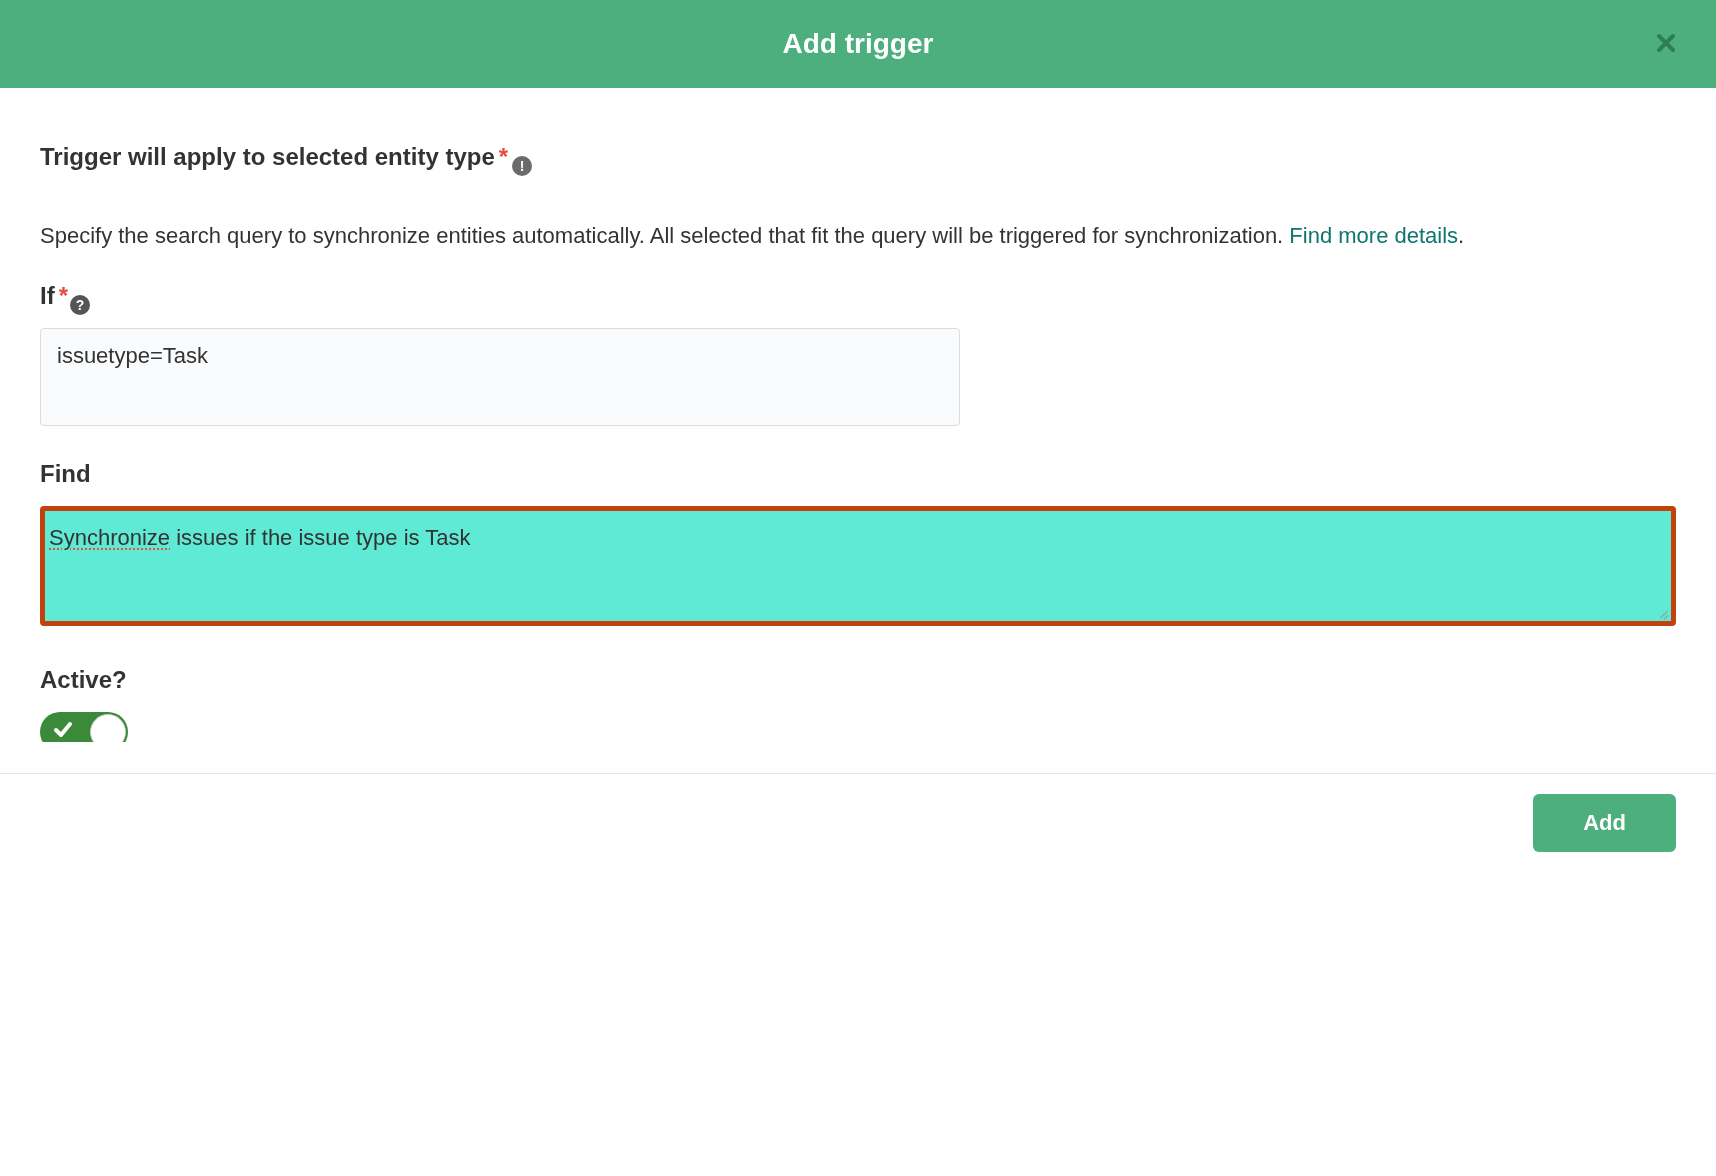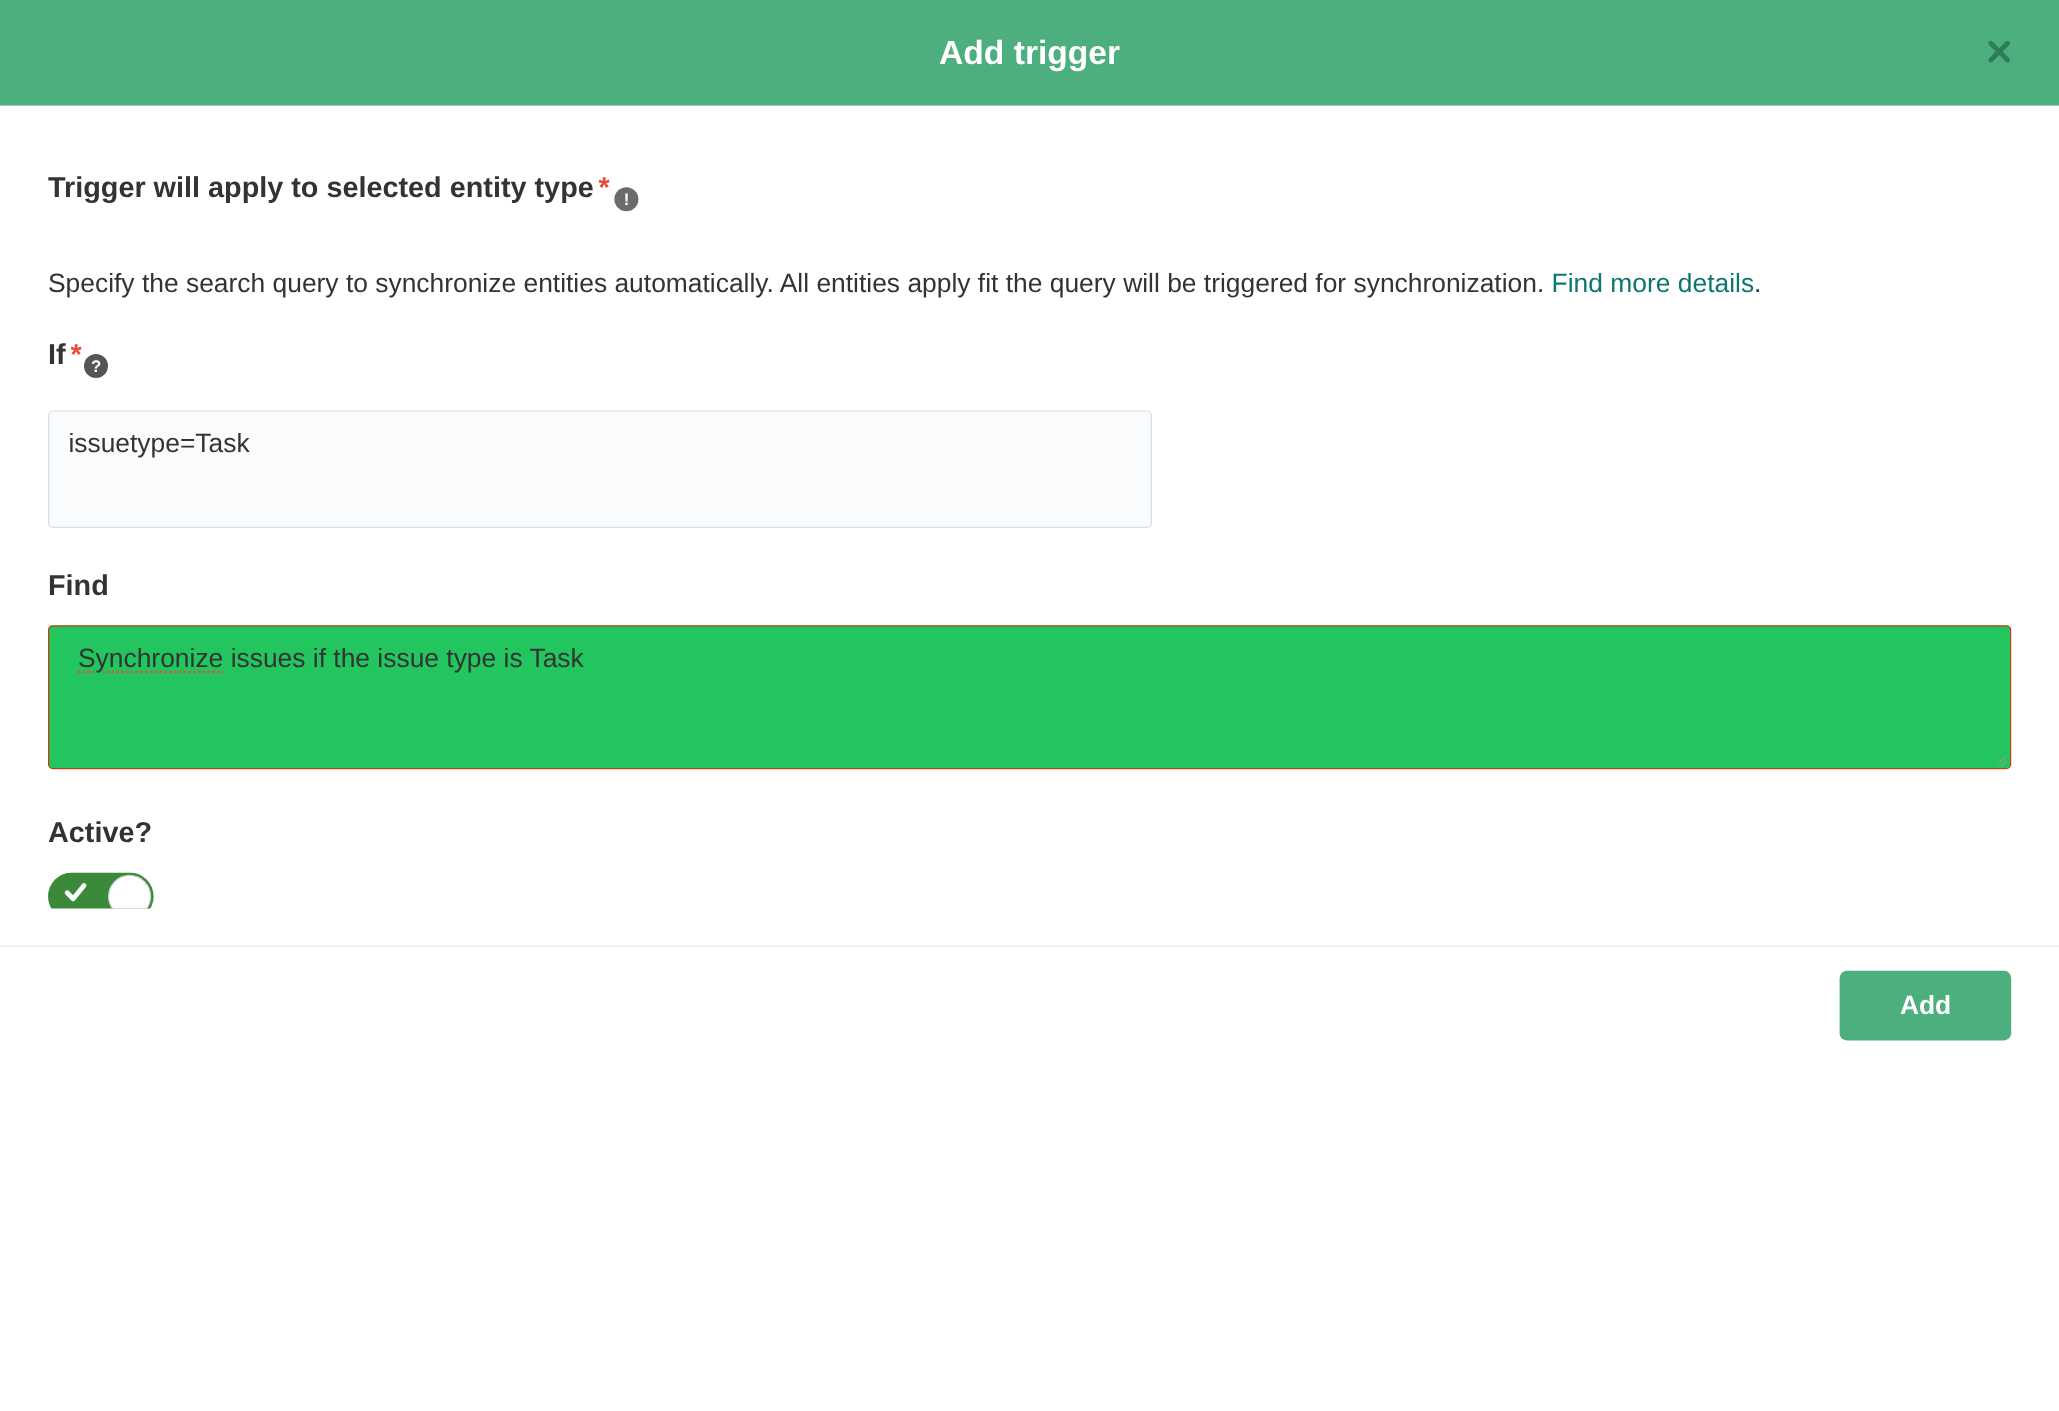--- a/index.html
+++ b/index.html
@@ -124,39 +124,38 @@
       min-height: 98px;
       background: #f9fbfc;
       border: 1px solid #d8dde2;
       border-radius: 4px;
       padding: 14px 16px;
       font-size: 22px;
       color: #333;
       font-family: inherit;
       resize: none;
       outline: none;
-      margin-top: 14px;
     }
     .spellcheck-underline {
       text-decoration: underline;
       text-decoration-style: dotted;
       text-decoration-color: #e74c3c;
       text-decoration-thickness: 2px;
       text-underline-offset: 3px;
     }
     .notes-display {
       width: 100%;
       min-height: 120px;
-      border: 1px solid #c2410c;
+      border: 5px solid #c2410c;
       border-radius: 4px;
-      padding: 14px 24px;
+      padding: 14px 4px;
       font-size: 22px;
       color: #333;
       position: relative;
-      background: #22c55e;
+      background: #5eead4;
     }
     .resize-handle {
       position: absolute;
       right: 2px;
       bottom: 2px;
       width: 14px;
       height: 14px;
       pointer-events: none;
     }
     .resize-handle::before,
@@ -251,21 +250,21 @@
     <div class="label-row">
       <span class="form-label">
         <span>Trigger will apply to selected entity type</span>
           <span class="required-asterisk">*</span>
       </span>
       <span class="info-icon">!</span>
     </div>
   </div>
 
   <div class="description-text">
-    <span>Specify the search query to synchronize entities automatically. All entities apply fit the query will be triggered for synchronization. </span><span class="link">Find more details</span><span>.</span>
+    <span>Specify the search query to synchronize entities automatically. All selected that fit the query will be triggered for synchronization. </span><span class="link">Find more details</span><span>.</span>
   </div>
 
   <div class="form-group">
     <div class="label-row">
       <span class="form-label">
         <span>If</span>
           <span class="required-asterisk">*</span>
       </span>
         <span class="help-icon-dark">?</span>
     </div>

